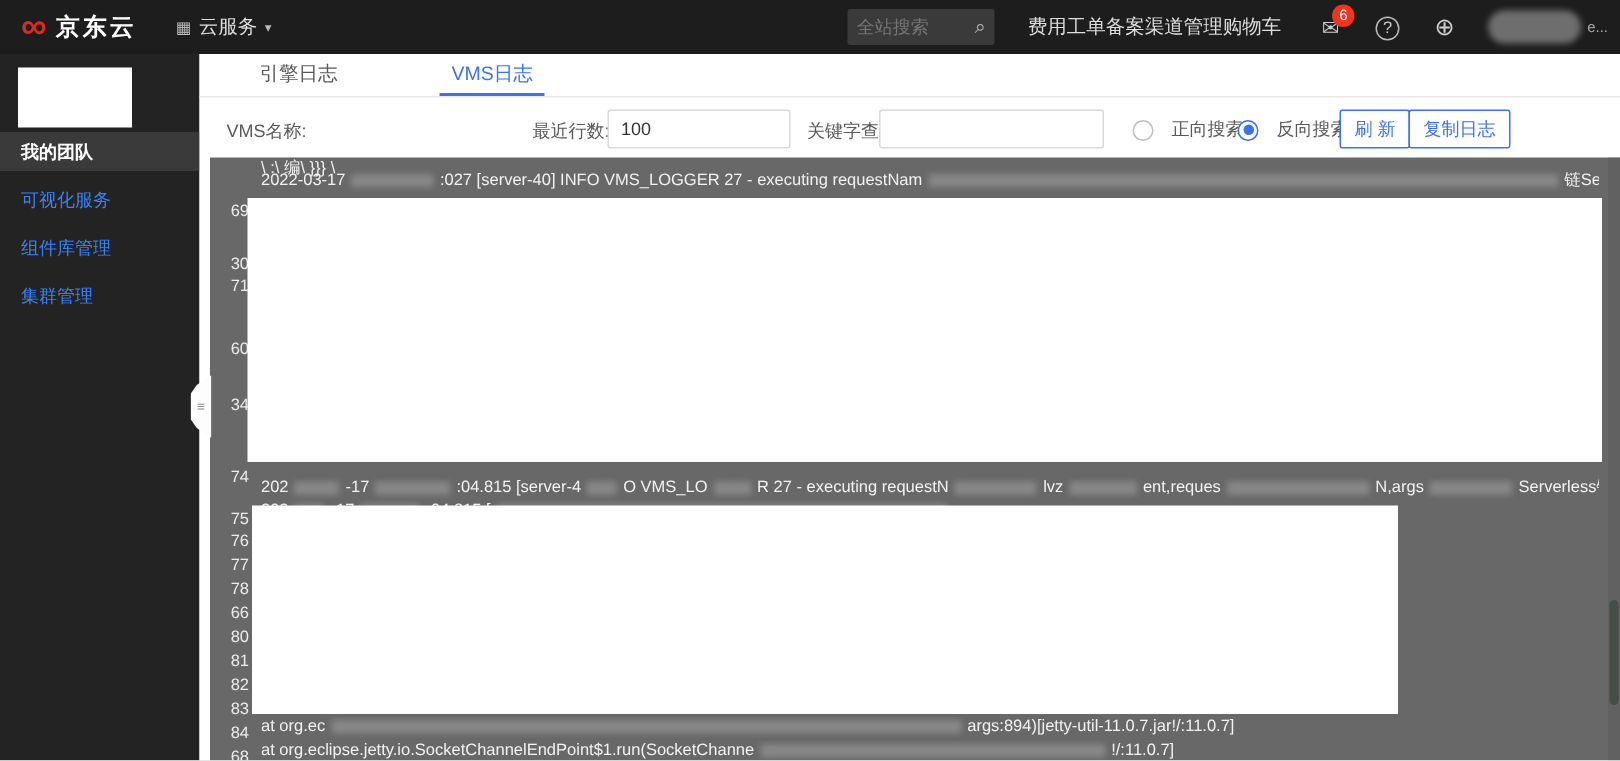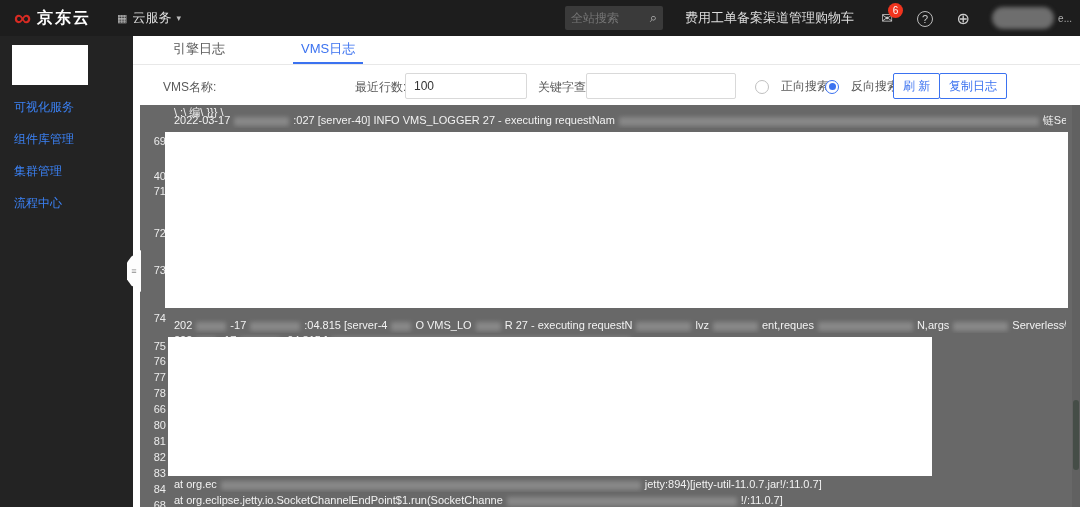--- a/index.html
+++ b/index.html
@@ -114,35 +114,35 @@
     <div class="tb-ico">
       <span style="font-size:16px;">⊕</span>
     </div>
     <div class="avatar-blur"></div>
     <div class="avatar-txt">e...</div>
   </div>
 
   <div class="sidebar">
     <div class="side-redact"></div>
     <div class="side-list" id="side-list">
+        <div class="side-item active">我的团队</div>
         <div class="side-item">可视化服务</div>
         <div class="side-item">组件库管理</div>
         <div class="side-item">集群管理</div>
-        <div class="side-item">流程中心</div>
       </div>
   </div>
 
   <div class="content">
     <div class="tabbar" id="tabbar">
         <div class="tab">引擎日志</div>
         <div class="tab active">VMS日志</div>
       </div>
 
     <div class="filterbar">
-      <span class="flabel" style="left:30px;">VMS名称:</span>
+      <span class="flabel" style="left:18px;">VMS名称:</span>
       <span class="flabel" style="left:222px;">最近行数:</span>
       <input class="finput" style="left: 272px; width: 122px;" value="100">
       <span class="flabel" style="left:405px;">关键字查询:</span>
       <input class="finput" style="left: 453px; width: 150px;">
       <div class="radio-group" style="left:622px;">
         <span class="rdot"></span>
         <span>正向搜索</span>
       </div>
       <div class="radio-group" style="left:692px;">
         <span class="rdot sel"></span>
@@ -157,33 +157,33 @@
     <div id="log-lines">
         <div class="logrow" style="top: 0px;">
           <span class="lnum"></span>
           <span class="ltext"><span>\ :\ 编\ }}} \</span></span>
         </div>
         <div class="logrow" style="top: 8px;">
           <span class="lnum">69</span>
           <span class="ltext"><span>2022-03-17</span><span class="blurseg" style="width: 55px;"></span><span>:027 [server-40] INFO VMS_LOGGER 27 - executing requestNam</span><span class="blurseg" style="width: 420px;"></span><span>链Serverless</span></span>
         </div>
         <div class="logrow" style="top: 43px;">
-          <span class="lnum">40</span>
+          <span class="lnum">30</span>
           <span class="ltext"></span>
         </div>
         <div class="logrow" style="top: 58px;">
           <span class="lnum">71</span>
           <span class="ltext"></span>
         </div>
         <div class="logrow" style="top: 100px;">
-          <span class="lnum">72</span>
+          <span class="lnum">60</span>
           <span class="ltext"></span>
         </div>
         <div class="logrow" style="top: 137px;">
-          <span class="lnum">73</span>
+          <span class="lnum">34</span>
           <span class="ltext"></span>
         </div>
         <div class="logrow" style="top: 185px;">
           <span class="lnum">74</span>
           <span class="ltext"></span>
         </div>
         <div class="logrow" style="top: 213px;">
           <span class="lnum">75</span>
           <span class="ltext"><span>202</span><span class="blurseg" style="width: 30px;"></span><span>-17</span><span class="blurseg" style="width: 50px;"></span><span>:04.815 [server-4</span><span class="blurseg" style="width: 20px;"></span><span>O VMS_LO</span><span class="blurseg" style="width: 25px;"></span><span>R 27 - executing requestN</span><span class="blurseg" style="width: 55px;"></span><span>lvz</span><span class="blurseg" style="width: 45px;"></span><span>ent,reques</span><span class="blurseg" style="width: 95px;"></span><span>N,args</span><span class="blurseg" style="width: 55px;"></span><span>Serverless链 ]]]</span></span>
         </div>
@@ -218,21 +218,21 @@
         <div class="logrow" style="top: 340px;">
           <span class="lnum">83</span>
           <span class="ltext"></span>
         </div>
         <div class="logrow" style="top: 356px;">
           <span class="lnum">84</span>
           <span class="ltext"></span>
         </div>
         <div class="logrow" style="top: 372px;">
           <span class="lnum">68</span>
-          <span class="ltext"><span>at org.ec</span><span class="blurseg" style="width: 420px;"></span><span>jetty:894)[jetty-util-11.0.7.jar!/:11.0.7]</span></span>
+          <span class="ltext"><span>at org.ec</span><span class="blurseg" style="width: 420px;"></span><span>args:894)[jetty-util-11.0.7.jar!/:11.0.7]</span></span>
         </div>
         <div class="logrow" style="top: 388px;">
           <span class="lnum">51</span>
           <span class="ltext"><span>at org.eclipse.jetty.io.SocketChannelEndPoint$1.run(SocketChanne</span><span class="blurseg" style="width: 230px;"></span><span>!/:11.0.7]</span></span>
         </div>
       </div>
     <div class="redaction" style="left:25px; top:27px; width:903px; height:176px;"></div>
     <div class="redaction" style="left:28px; top:232px; width:764px; height:139px;"></div>
     <div class="scroll-track">
       <div class="scroll-thumb"></div>

